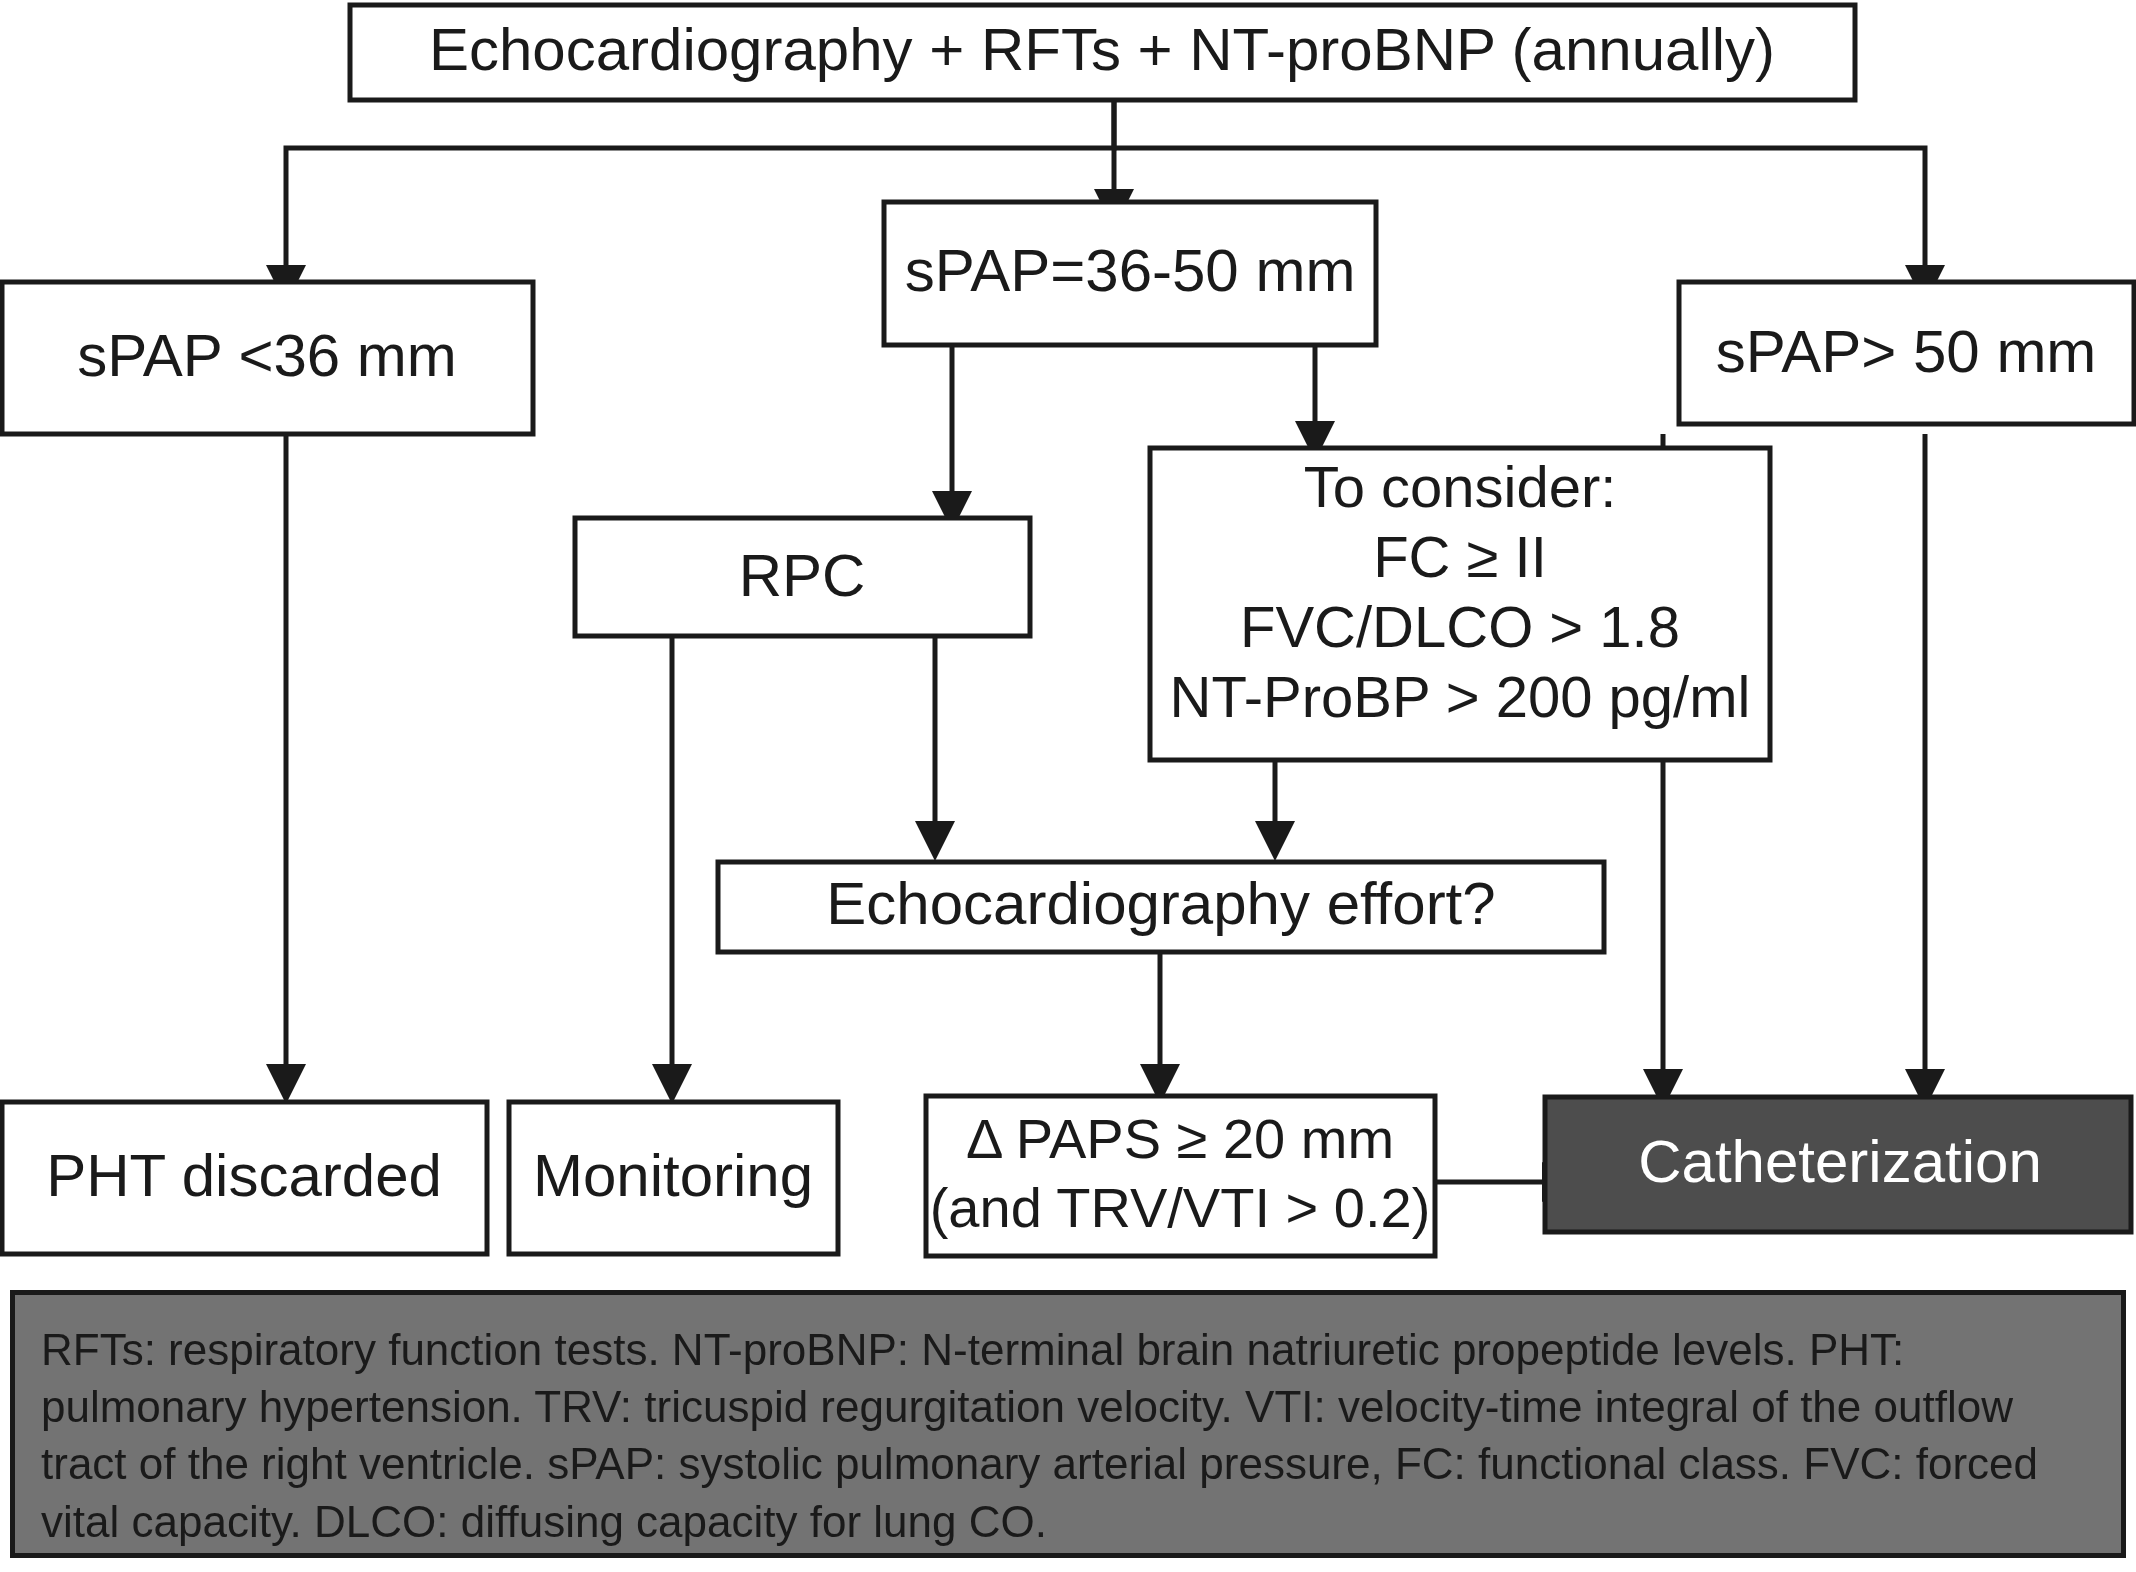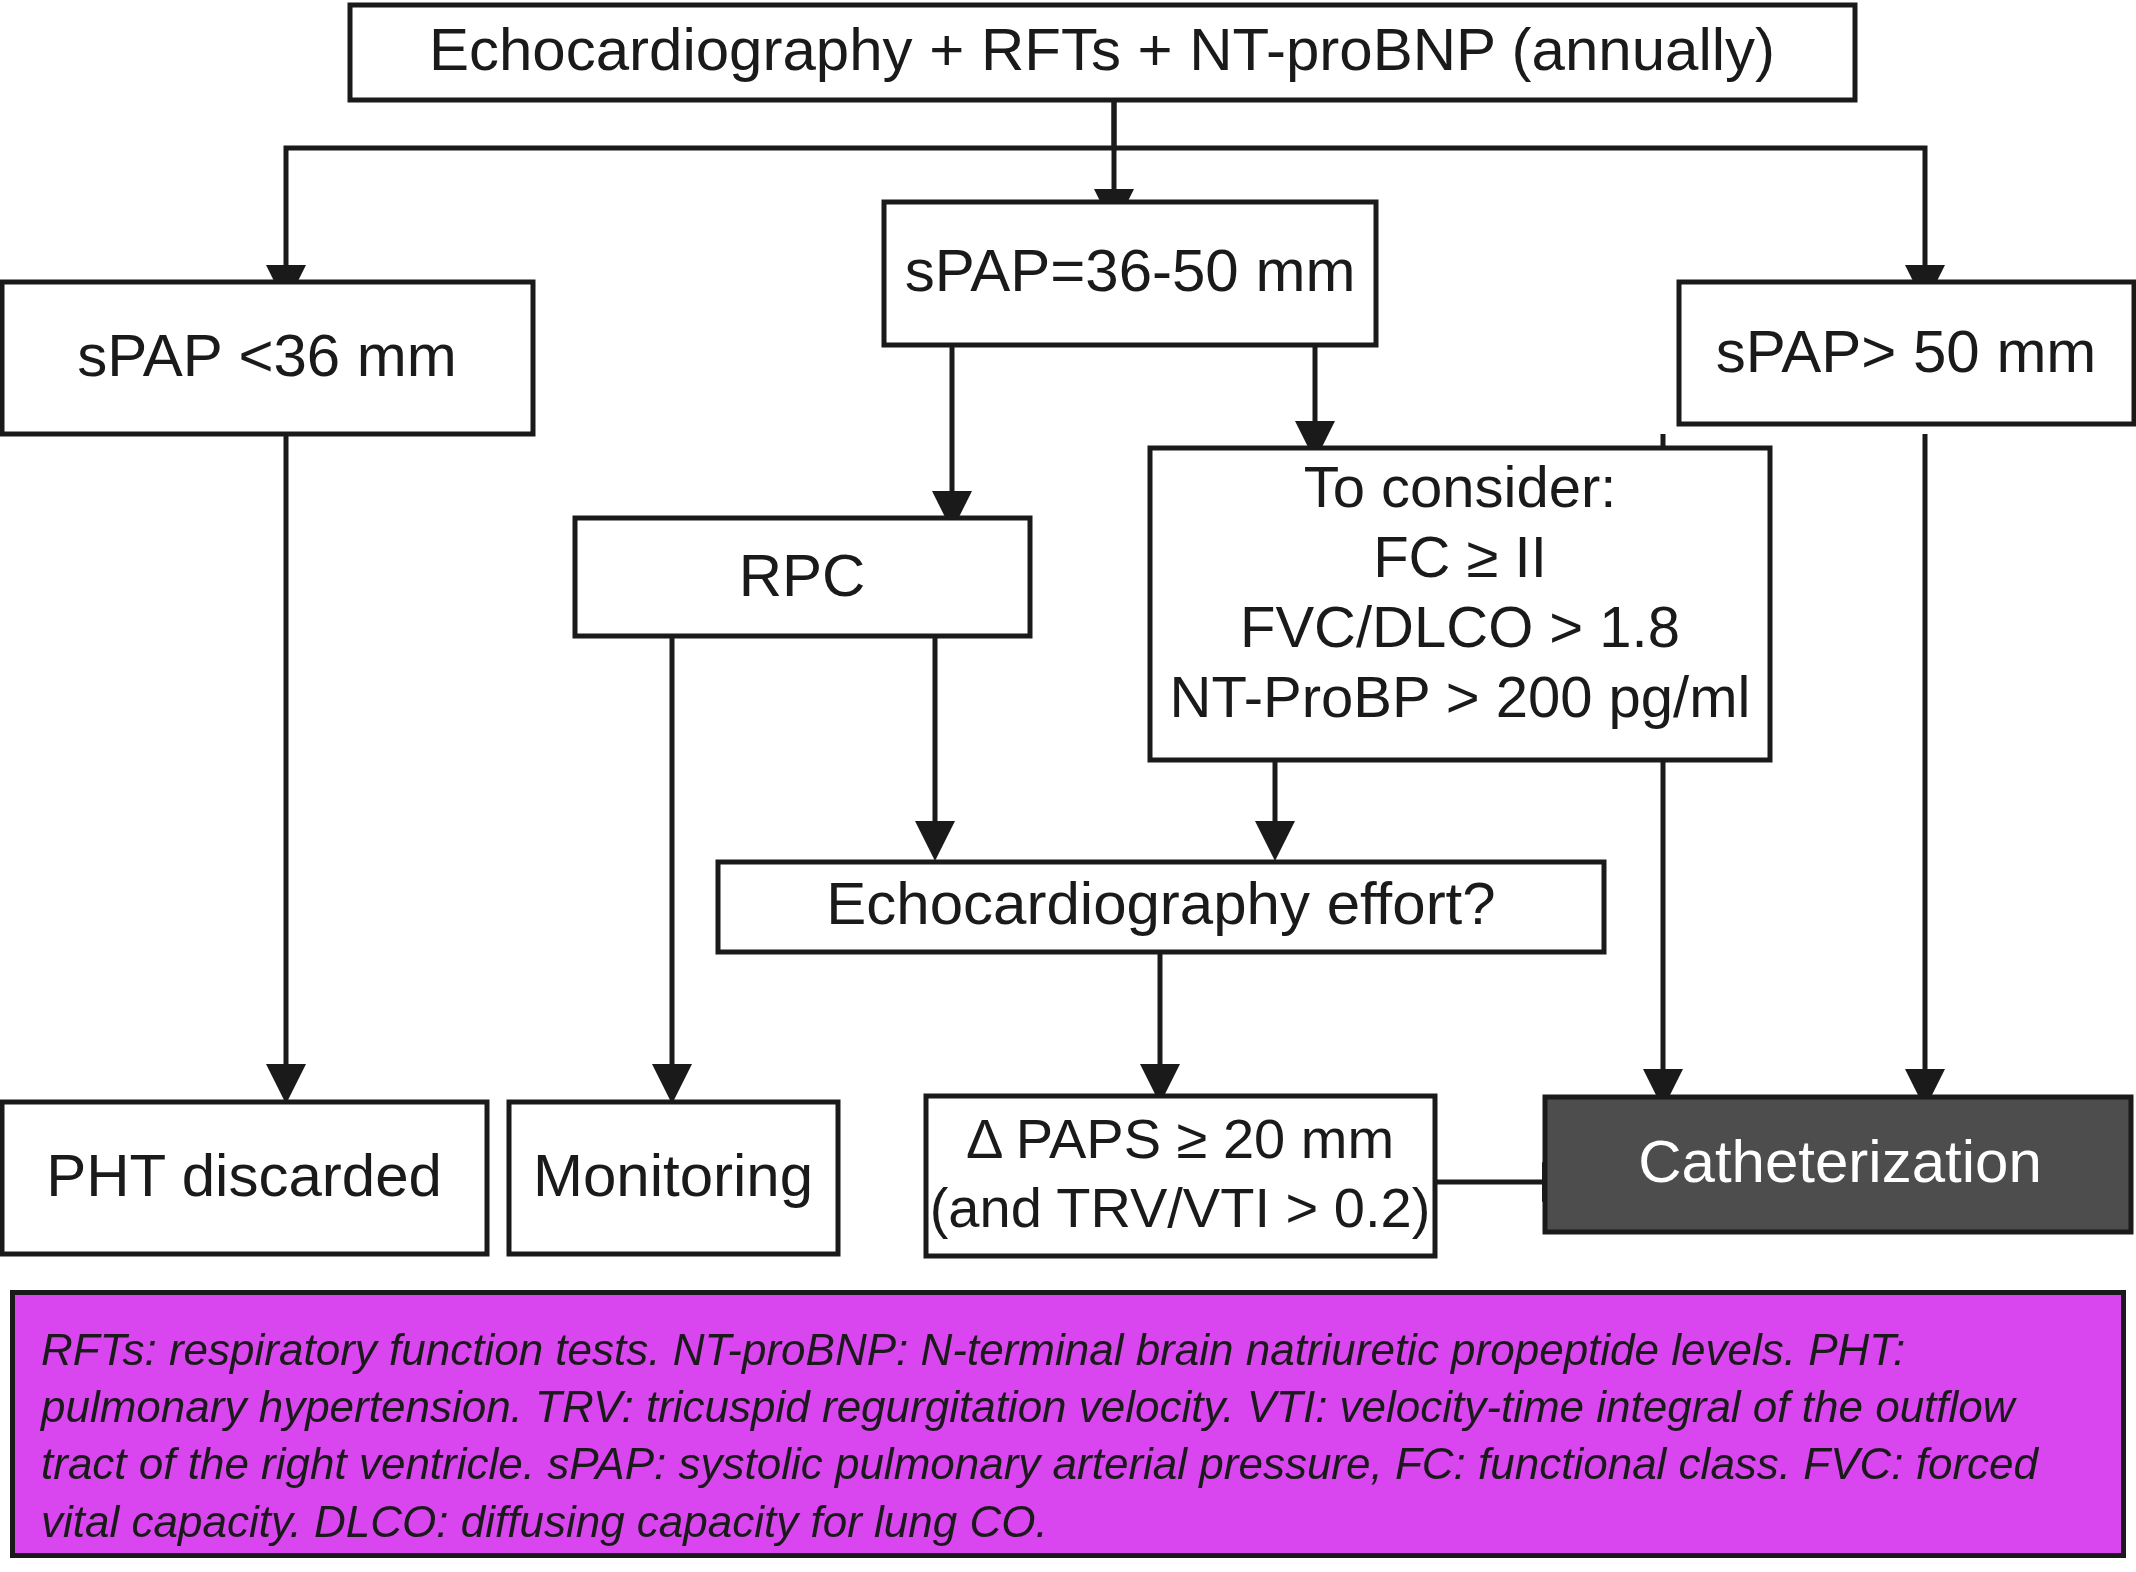--- a/index.html
+++ b/index.html
@@ -10,21 +10,21 @@
   .nodebox{fill:#ffffff;stroke:#1a1a1a;stroke-width:5;}
   .nodebox.filled{fill:#4d4d4d;stroke:#1a1a1a;}
   .edge{stroke:#1a1a1a;stroke-width:5;fill:none;stroke-linecap:butt;}
   .nodetext{font-family:"Liberation Sans", sans-serif;fill:#1a1a1a;
             text-anchor:middle;dominant-baseline:middle;}
   .nodetext.light{fill:#ffffff;}
   .t60{font-size:60px;}
   .t58{font-size:58px;}
   .t56{font-size:56px;}
   .footnote-box{position:absolute;box-sizing:border-box;
-       border:5px solid #1a1a1a;background:#d946ef;font-style:italic;}
+       border:5px solid #1a1a1a;background:#737373;}
   .footnote-text{font-size:44px;line-height:1.30;padding:26px 26px 10px 26px;
        font-family:"Liberation Sans", sans-serif;color:#1a1a1a;}
 </style>
 </head>
 <body>
 
 <div id="chart-root">
 
   <svg class="flow" viewBox="0 0 2136 1572">
     <defs>

